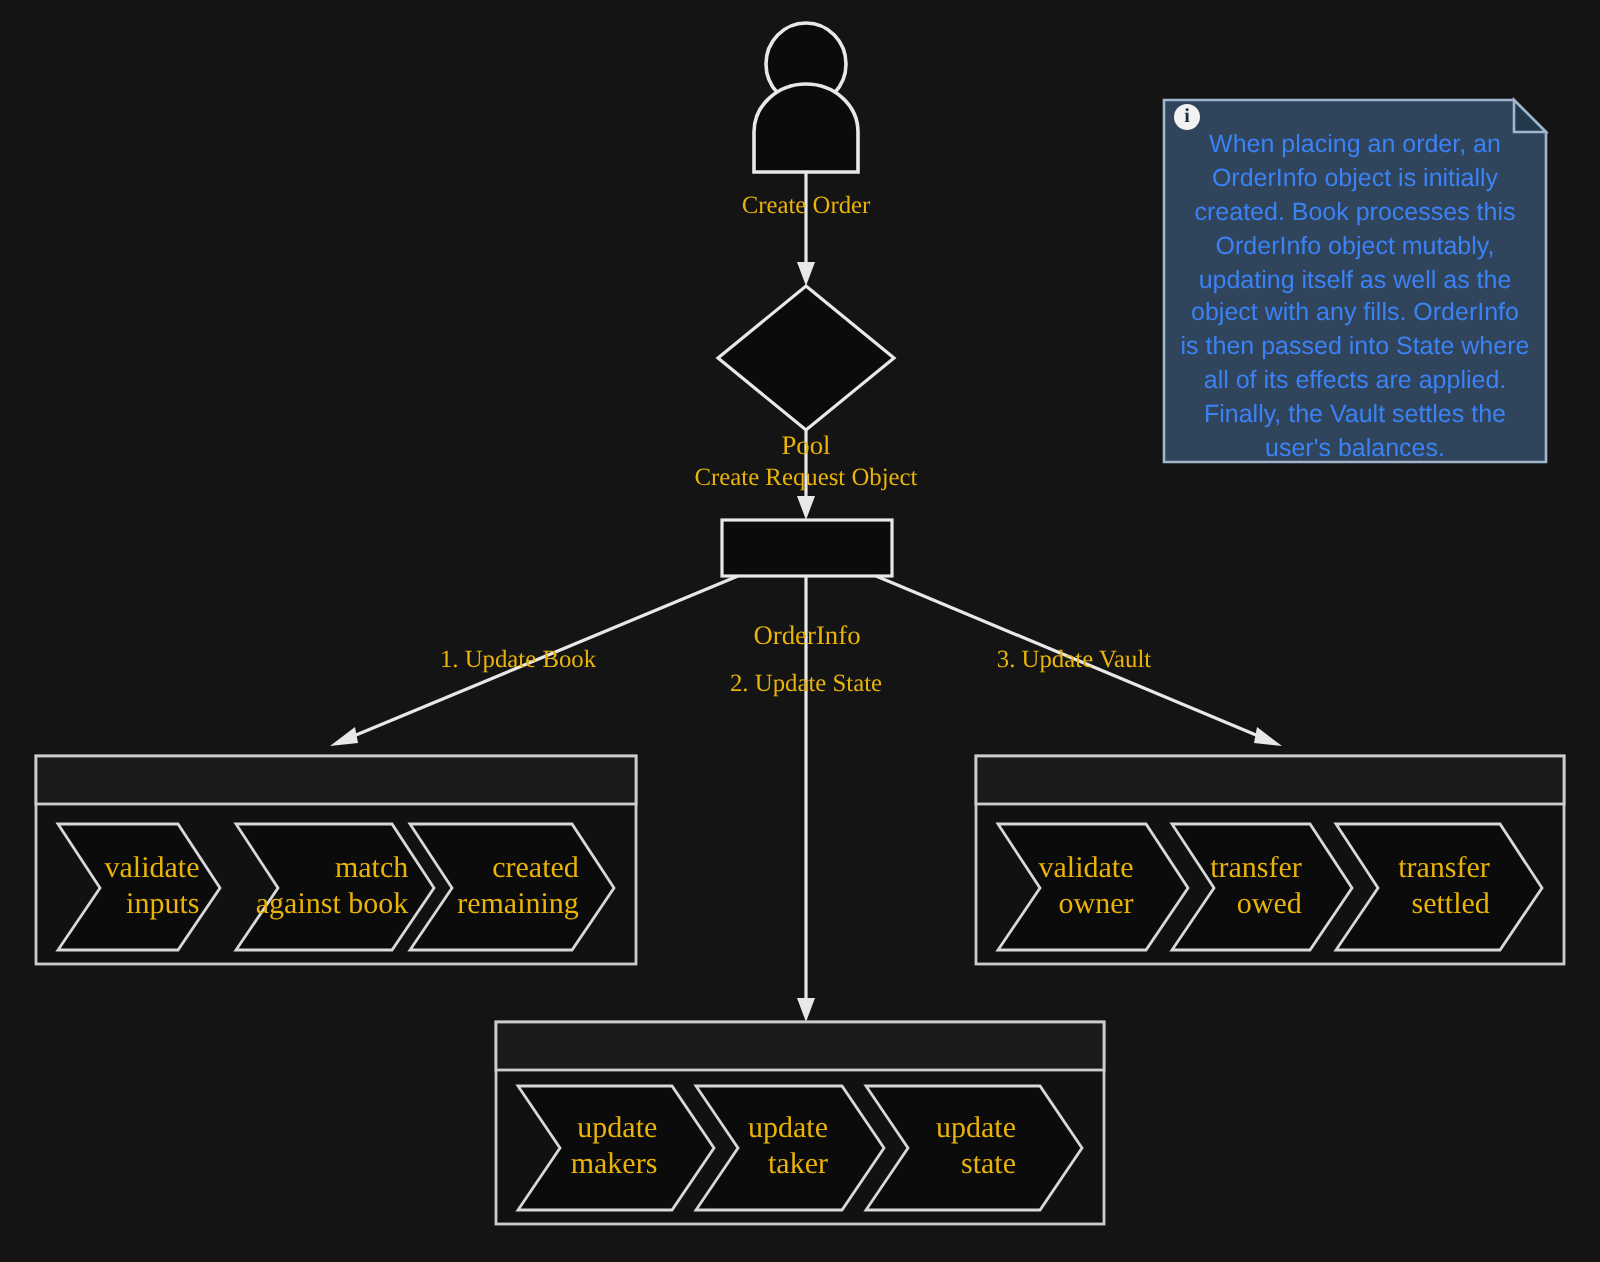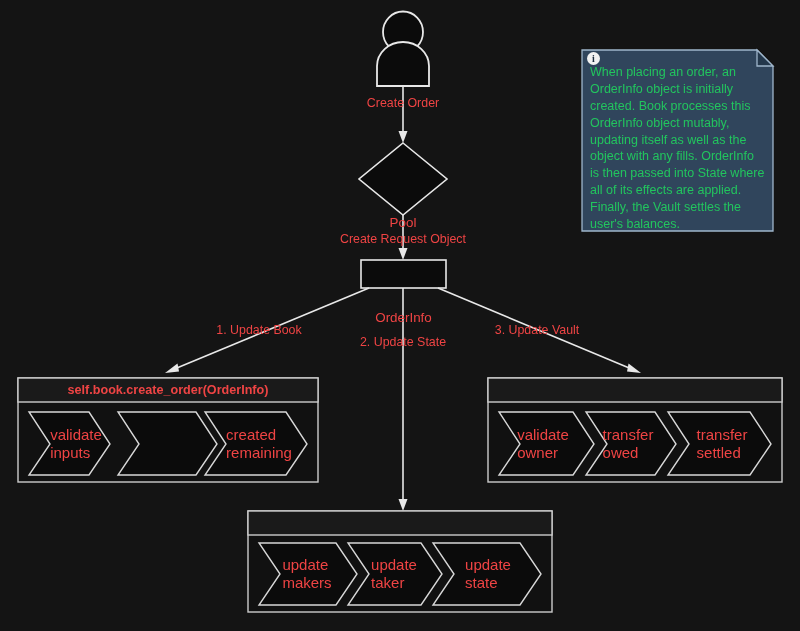--- a/index.html
+++ b/index.html
@@ -68,27 +68,28 @@
     stroke-width: 1.3;
   }
   .note-fold {
     fill: #24384c;
     stroke: #9fb6cc;
     stroke-width: 1.3;
   }
 
   .lbl {
     position: absolute;
-    color: #ef4444;
+    color: #eab308;
     font-size: 12.6px;
     line-height: 1.18;
     white-space: nowrap;
-    text-align: left;
+    text-align: right;
     transform: translate(-50%, -50%);
     pointer-events: none;
+    font-family: Liberation Serif, serif;
   }
   .lbl.edge-label {
     font-size: 12.4px;
   }
   .lbl.node-label {
     font-size: 13.4px;
     margin-top: 44px;
   }
   .lbl.cluster-title {
     font-size: 12.6px;
@@ -99,21 +100,22 @@
     line-height: 1.22;
     white-space: pre-line;
   }
   .note-text {
     position: absolute;
     left: 590px;
     top: 64px;
     width: 175px;
     font-size: 12.5px;
     line-height: 1.35;
-    color: #22c55e;
+    color: #3b82f6;
+    text-align: center;
     pointer-events: none;
   }
   .info-icon {
     position: absolute;
     left: 587px;
     top: 52px;
     width: 13px;
     height: 13px;
     border-radius: 50%;
     background: #f2f2f2;
@@ -202,24 +204,25 @@
   <div class="lbl node-label" style="left:403px; top:179px;">Pool</div>
 
   <div class="lbl edge-label" style="left:403px; top:239px;">Create Request Object</div>
 
   <div class="lbl node-label" style="left:403.5px; top:274px;">OrderInfo</div>
 
   <div class="lbl edge-label" style="left:259px; top:330px;">1. Update Book</div>
   <div class="lbl edge-label" style="left:403px; top:342px;">2. Update State</div>
   <div class="lbl edge-label" style="left:537px; top:330px;">3. Update Vault</div>
 
-  <div class="lbl cluster-title" style="left:168px; top:390px;">self.book.create_order(OrderInfo)</div>
 
   <div class="lbl step-label" style="left:76px; top:444px;">validate
 inputs</div>
+  <div class="lbl step-label" style="left:166px; top:444px;">match
+against book</div>
   <div class="lbl step-label" style="left:259px; top:444px;">created
 remaining</div>
 
   <div class="lbl step-label" style="left:543px; top:444px;">validate
 owner</div>
   <div class="lbl step-label" style="left:628px; top:444px;">transfer
 owed</div>
   <div class="lbl step-label" style="left:722px; top:444px;">transfer
 settled</div>
 

